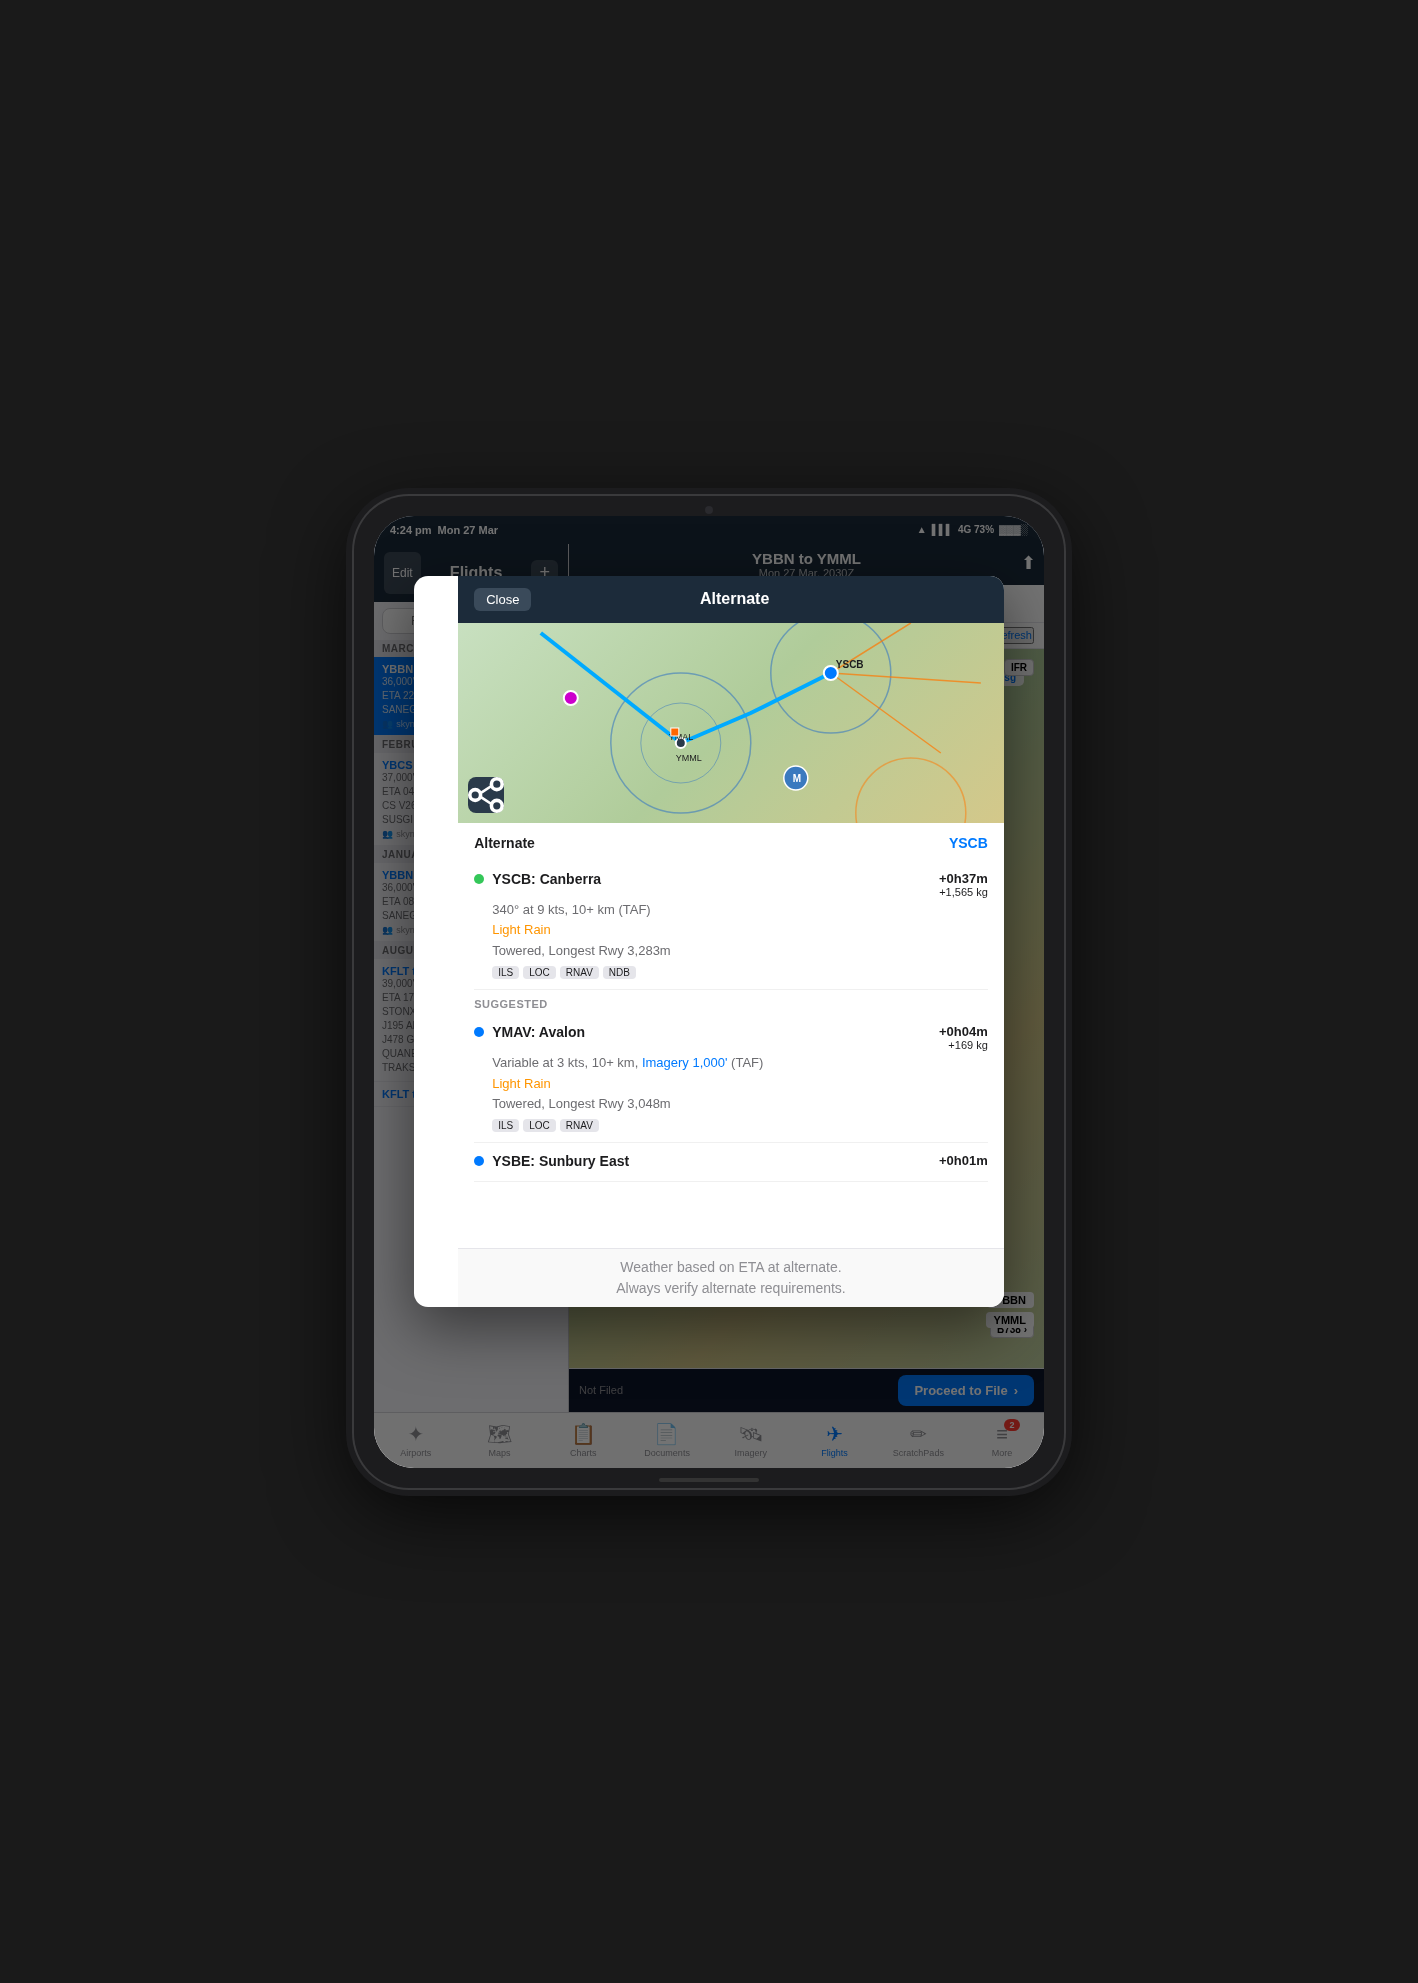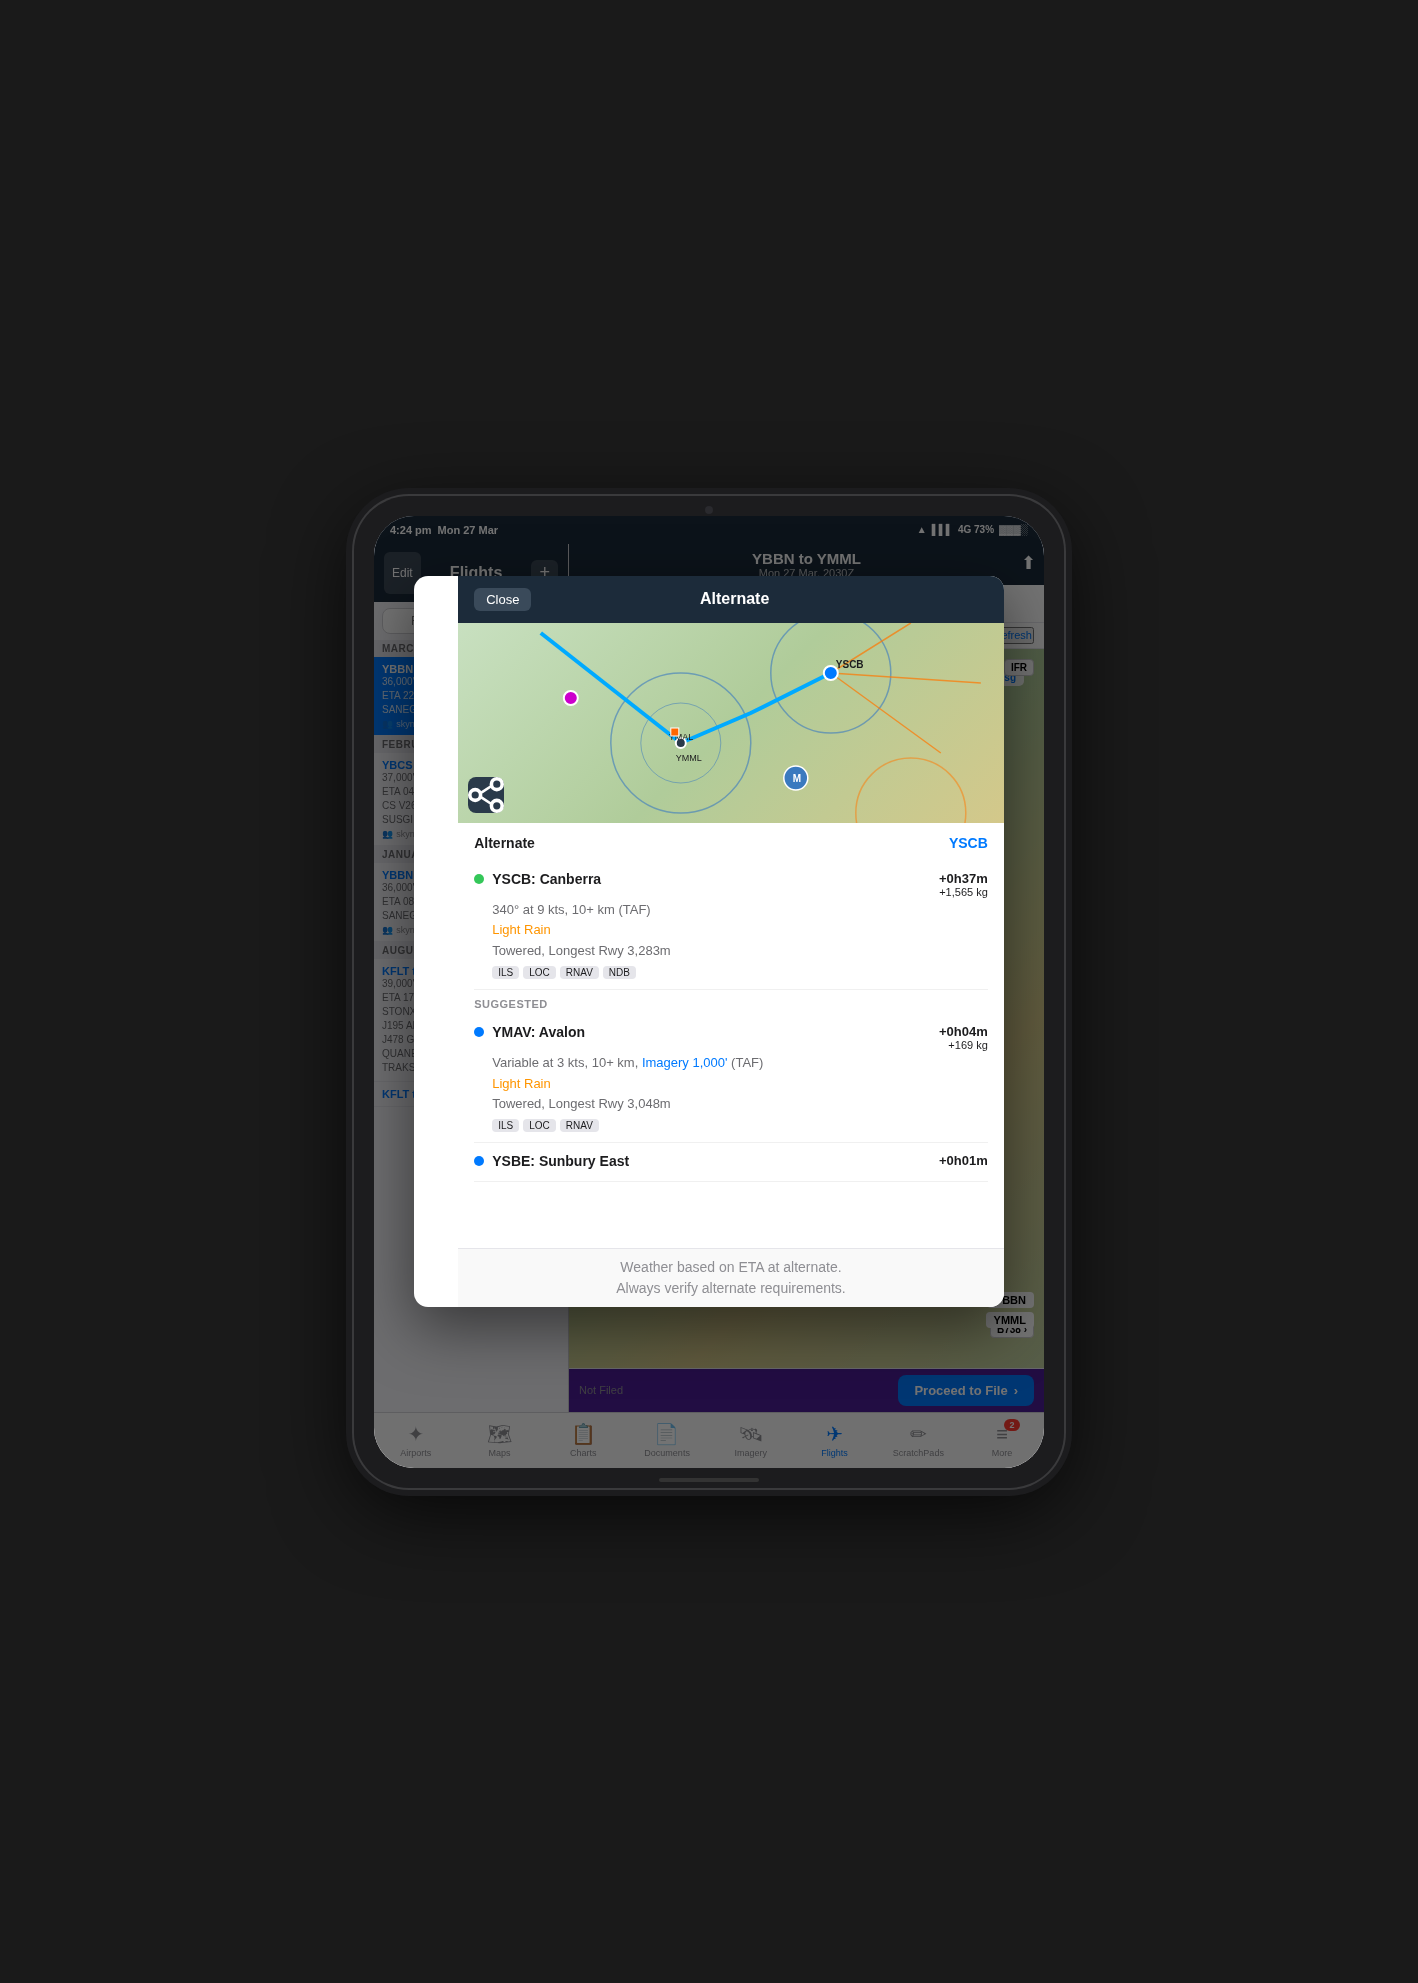--- a/index.html
+++ b/index.html
@@ -232,21 +232,21 @@
     }
     .map-bg {
       width: 100%;
       height: 100%;
       background: linear-gradient(135deg, #c8e0c0 0%, #b0cc9a 40%, #d4c88a 70%, #c0d0a0 100%);
       position: relative;
     }
 
     
     .right-bottom {
-      background: #4c1d95;
+      background: #0f172a;
       padding: 6px 10px;
       display: flex;
       align-items: center;
       justify-content: space-between;
       border-top: 1px solid #e5e5ea;
       font-size: 11px;
     }
     .not-filed { color: #8e8e93; }
     .proceed-btn {
       background: #007aff;

